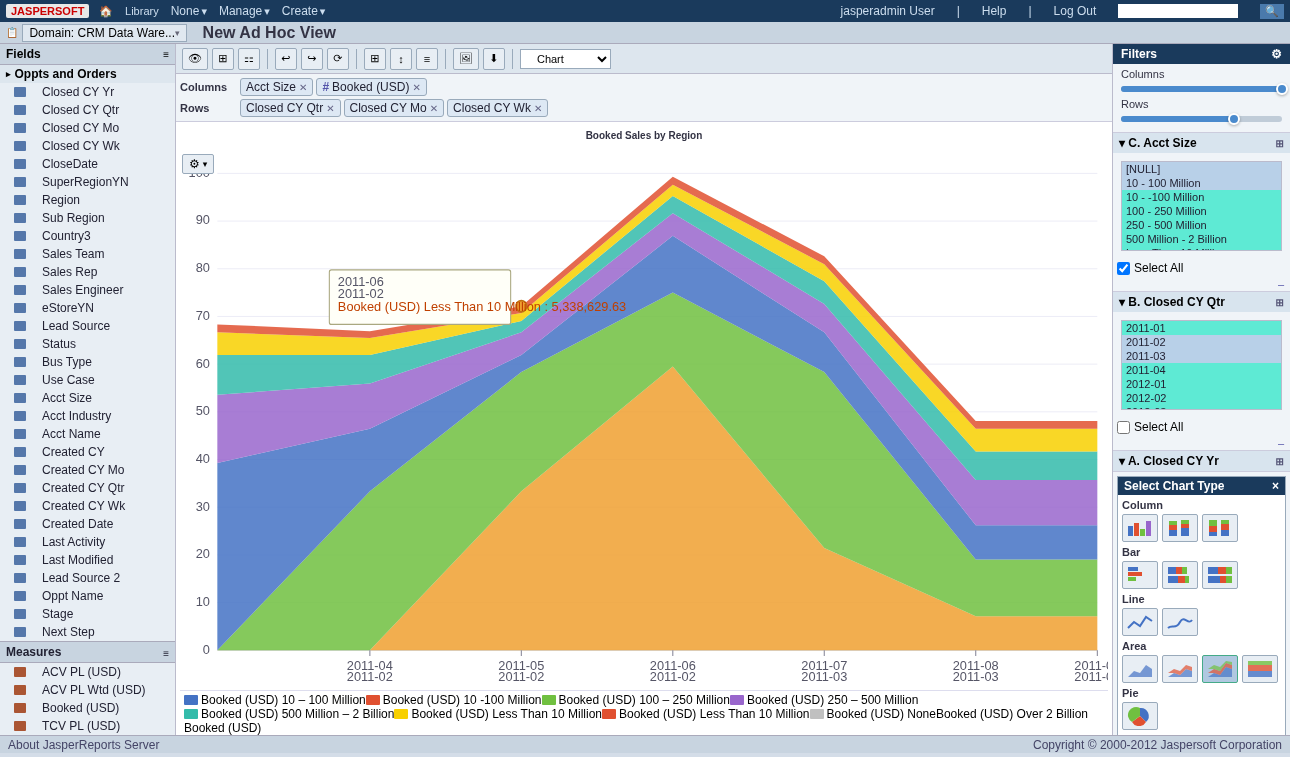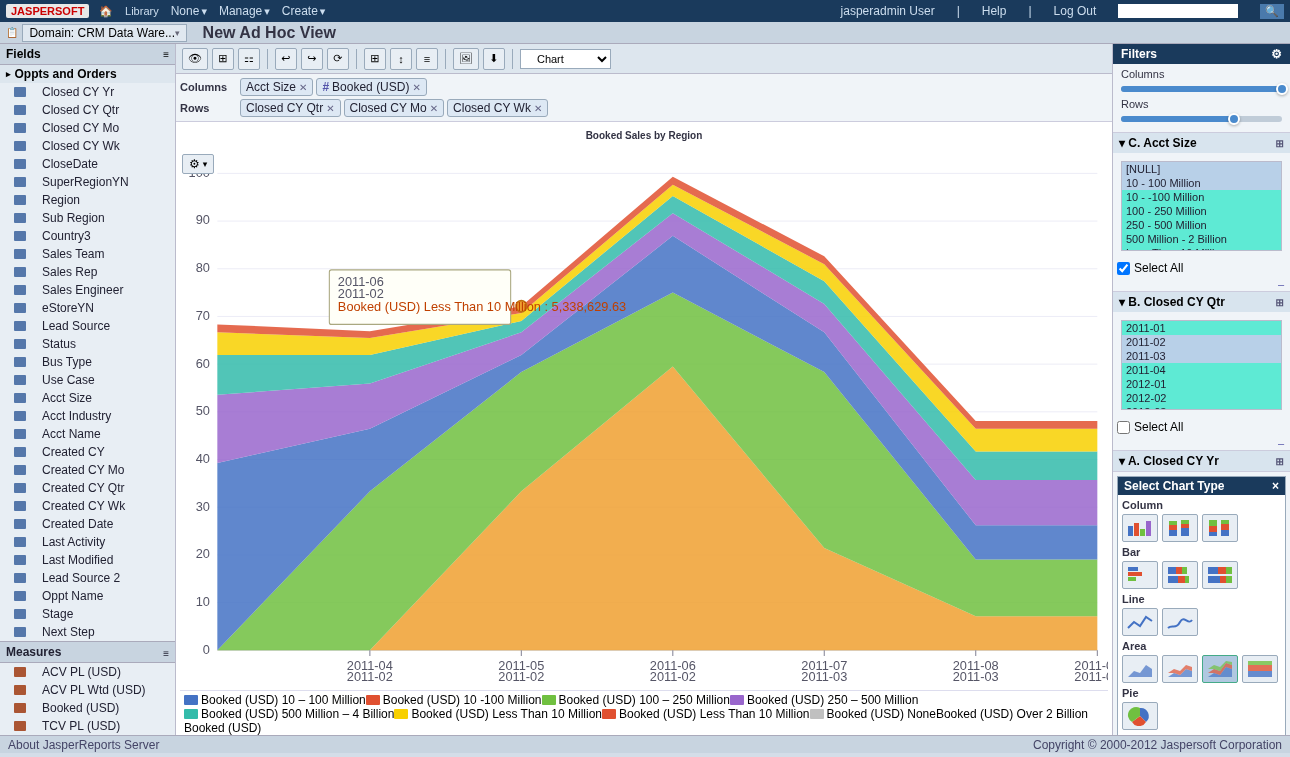--- a/index.html
+++ b/index.html
@@ -815,21 +815,21 @@
           <div class="legend-item">
             <div class="legend-swatch" style="background:#70c040;"></div>
             <span>Booked (USD) 100 – 250 Million</span>
           </div>
           <div class="legend-item">
             <div class="legend-swatch" style="background:#9966cc;"></div>
             <span>Booked (USD) 250 – 500 Million</span>
           </div>
           <div class="legend-item">
             <div class="legend-swatch" style="background:#33bbaa;"></div>
-            <span>Booked (USD) 500 Million – 4 Billion</span>
+            <span>Booked (USD) 500 Million – 2 Billion</span>
           </div>
           <div class="legend-item">
             <div class="legend-swatch" style="background:#f8d000;"></div>
             <span>Booked (USD) Less Than 10 Million</span>
           </div>
           <div class="legend-item">
             <div class="legend-swatch" style="background:#e05030;"></div>
             <span>Booked (USD) Less Than 10 Million</span>
           </div>
           <div class="legend-item">

